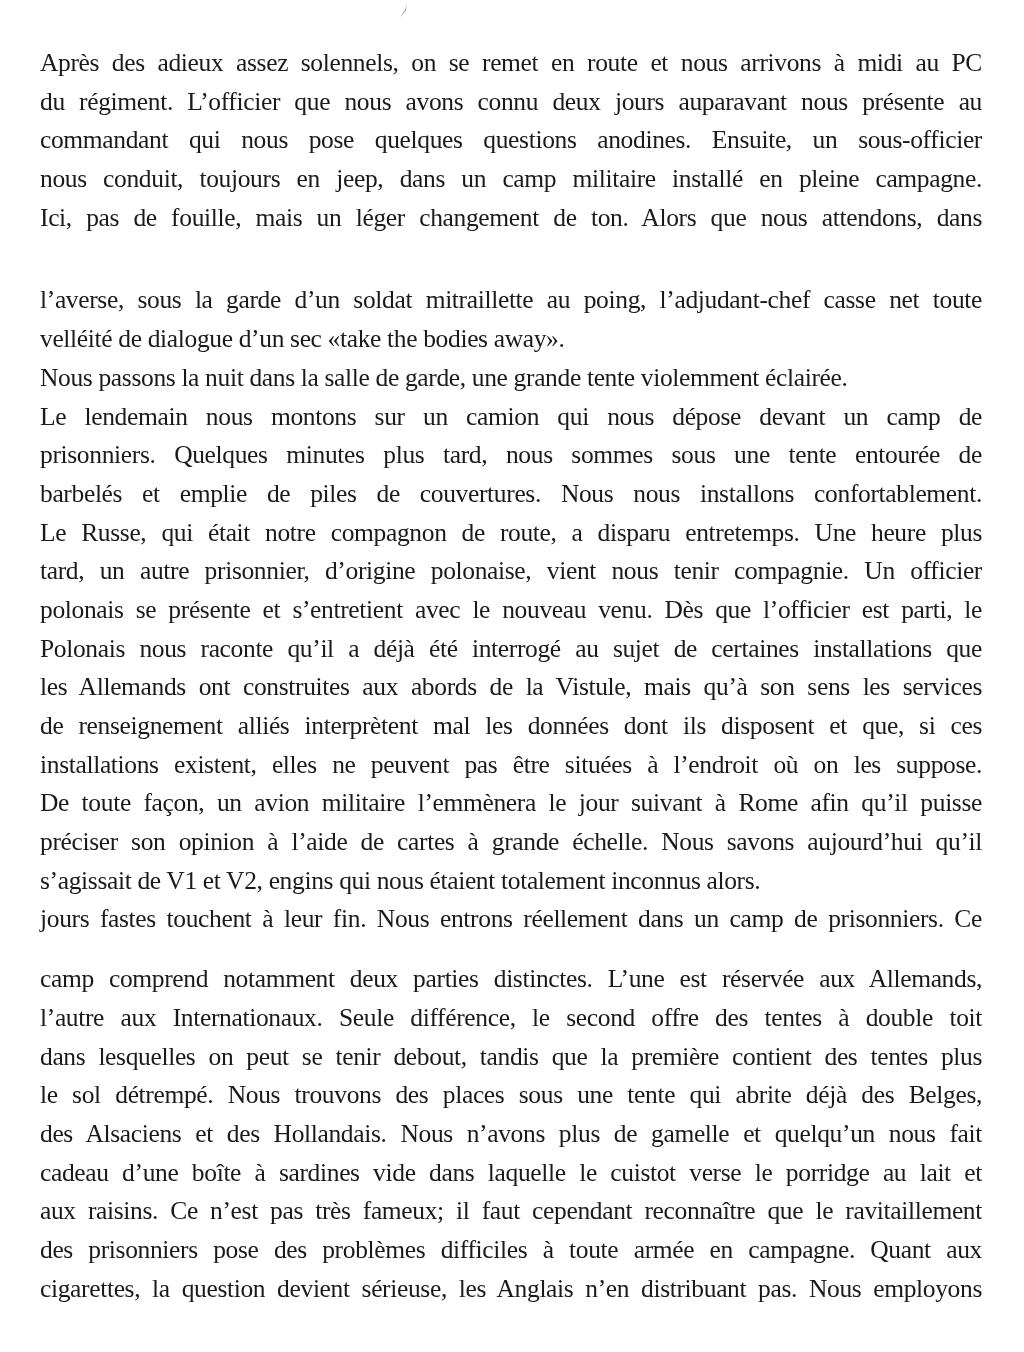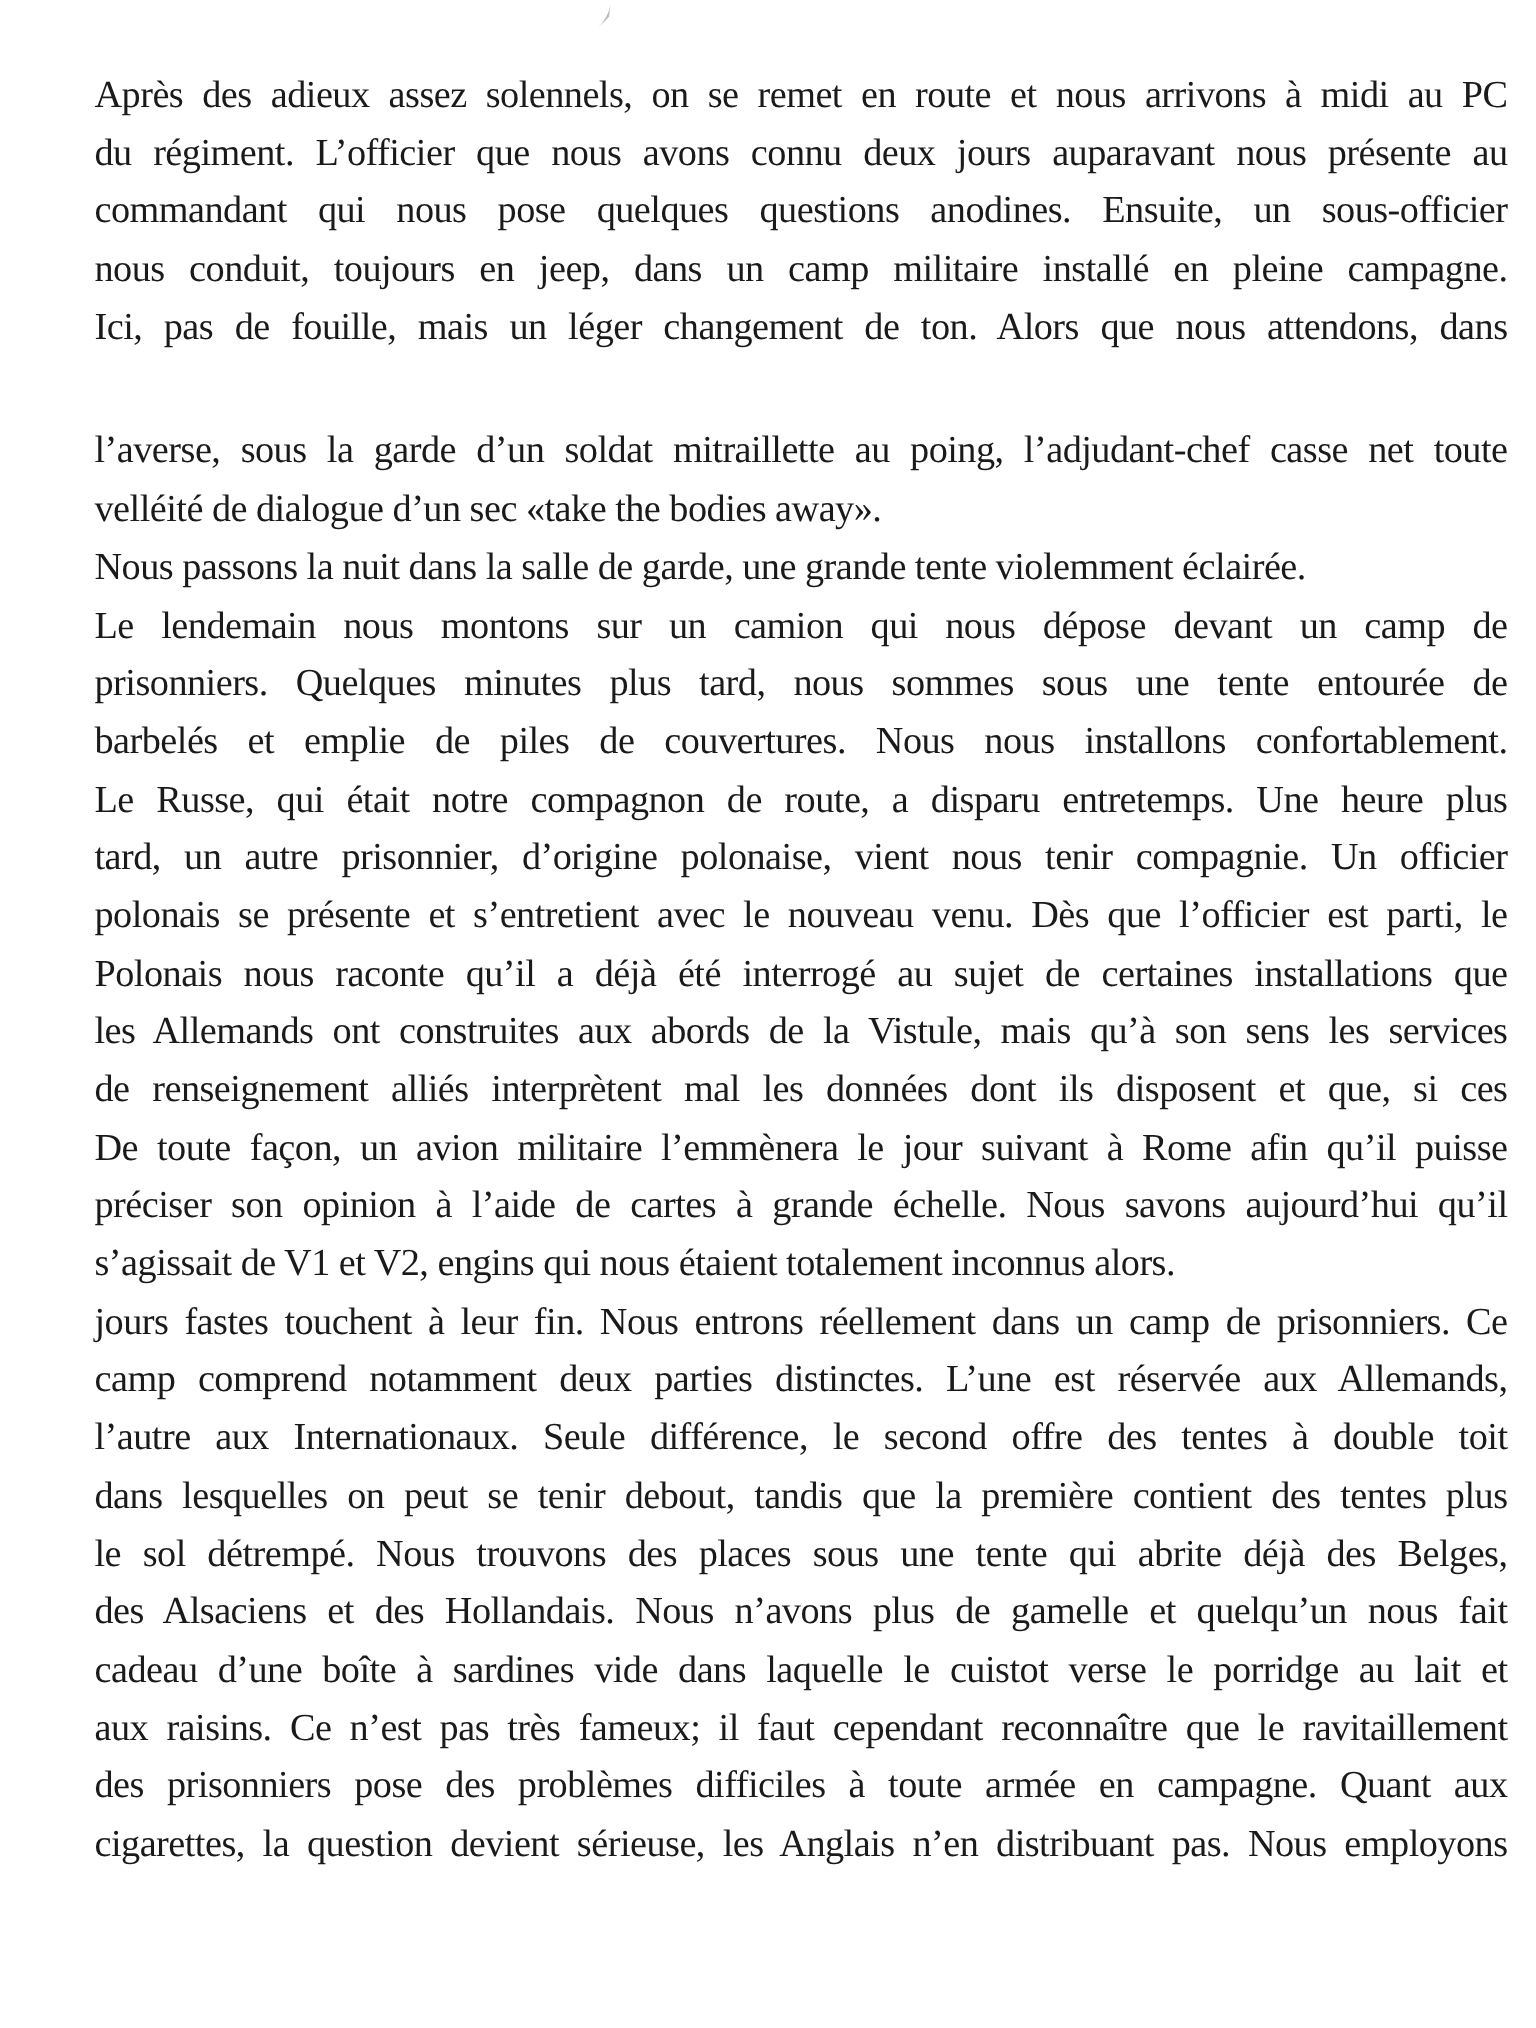--- a/index.html
+++ b/index.html
@@ -17,21 +17,21 @@
   }
   .scan-mark {
     position: absolute;
     left: 393px;
     top: 2px;
     width: 22px;
     height: 22px;
   }
   .page {
     position: absolute;
-    left: 63px;
+    left: 40px;
     top: 44px;
     width: 942px;
   }
   .line {
     display: block;
     height: 38.7px;
     line-height: 38.7px;
     font-size: 25.5px;
     white-space: nowrap;
     text-align: justify;
@@ -72,27 +72,28 @@
   <div class="para">
     <span class="line" style="display: block; width: 942px; text-align: justify; text-align-last: justify;">Le lendemain nous montons sur un camion qui nous dépose devant un camp de</span>
     <span class="line" style="display: block; width: 942px; text-align: justify; text-align-last: justify;">prisonniers. Quelques minutes plus tard, nous sommes sous une tente entourée de</span>
     <span class="line" style="display: block; width: 942px; text-align: justify; text-align-last: justify;">barbelés et emplie de piles de couvertures. Nous nous installons confortablement.</span>
     <span class="line" style="display: block; width: 942px; text-align: justify; text-align-last: justify;">Le Russe, qui était notre compagnon de route, a disparu entretemps. Une heure plus</span>
     <span class="line" style="display: block; width: 942px; text-align: justify; text-align-last: justify;">tard, un autre prisonnier, d’origine polonaise, vient nous tenir compagnie. Un officier</span>
     <span class="line" style="display: block; width: 942px; text-align: justify; text-align-last: justify;">polonais se présente et s’entretient avec le nouveau venu. Dès que l’officier est parti, le</span>
     <span class="line" style="display: block; width: 942px; text-align: justify; text-align-last: justify;">Polonais nous raconte qu’il a déjà été interrogé au sujet de certaines installations que</span>
     <span class="line" style="display: block; width: 942px; text-align: justify; text-align-last: justify;">les Allemands ont construites aux abords de la Vistule, mais qu’à son sens les services</span>
     <span class="line" style="display: block; width: 942px; text-align: justify; text-align-last: justify;">de renseignement alliés interprètent mal les données dont ils disposent et que, si ces</span>
+    <span class="line" style="display: block; width: 942px; text-align: justify; text-align-last: justify;">installations existent, elles ne peuvent pas être situées à l’endroit où on les suppose.</span>
     <span class="line" style="display: block; width: 942px; text-align: justify; text-align-last: justify;">De toute façon, un avion militaire l’emmènera le jour suivant à Rome afin qu’il puisse</span>
     <span class="line" style="display: block; width: 942px; text-align: justify; text-align-last: justify;">préciser son opinion à l’aide de cartes à grande échelle. Nous savons aujourd’hui qu’il</span>
     <span class="line last" style="display: block; width: auto; text-align: center; text-align-last: left;">s’agissait de V1 et V2, engins qui nous étaient totalement inconnus alors.</span>
   </div>
   <div class="para">
     <span class="line" style="display: block; width: 942px; text-align: justify; text-align-last: justify;">jours fastes touchent à leur fin. Nous entrons réellement dans un camp de prisonniers. Ce</span>
-    <span class="line" style="display: block; width: 942px; text-align: justify; text-align-last: justify;">camp comprend notamment deux parties distinctes. L’une est réservée aux Allemands,</span>
+    <span class="line" style="display: block; width: 942px; text-align: justify; text-align-last: justify; margin-top: 21px;">camp comprend notamment deux parties distinctes. L’une est réservée aux Allemands,</span>
     <span class="line" style="display: block; width: 942px; text-align: justify; text-align-last: justify;">l’autre aux Internationaux. Seule différence, le second offre des tentes à double toit</span>
     <span class="line" style="display: block; width: 942px; text-align: justify; text-align-last: justify;">dans lesquelles on peut se tenir debout, tandis que la première contient des tentes plus</span>
     <span class="line" style="display: block; width: 942px; text-align: justify; text-align-last: justify;">le sol détrempé. Nous trouvons des places sous une tente qui abrite déjà des Belges,</span>
     <span class="line" style="display: block; width: 942px; text-align: justify; text-align-last: justify;">des Alsaciens et des Hollandais. Nous n’avons plus de gamelle et quelqu’un nous fait</span>
     <span class="line" style="display: block; width: 942px; text-align: justify; text-align-last: justify;">cadeau d’une boîte à sardines vide dans laquelle le cuistot verse le porridge au lait et</span>
     <span class="line" style="display: block; width: 942px; text-align: justify; text-align-last: justify;">aux raisins. Ce n’est pas très fameux; il faut cependant reconnaître que le ravitaillement</span>
     <span class="line" style="display: block; width: 942px; text-align: justify; text-align-last: justify;">des prisonniers pose des problèmes difficiles à toute armée en campagne. Quant aux</span>
     <span class="line" style="display: block; width: 942px; text-align: justify; text-align-last: justify;">cigarettes, la question devient sérieuse, les Anglais n’en distribuant pas. Nous employons</span>
   </div>
 </div>

